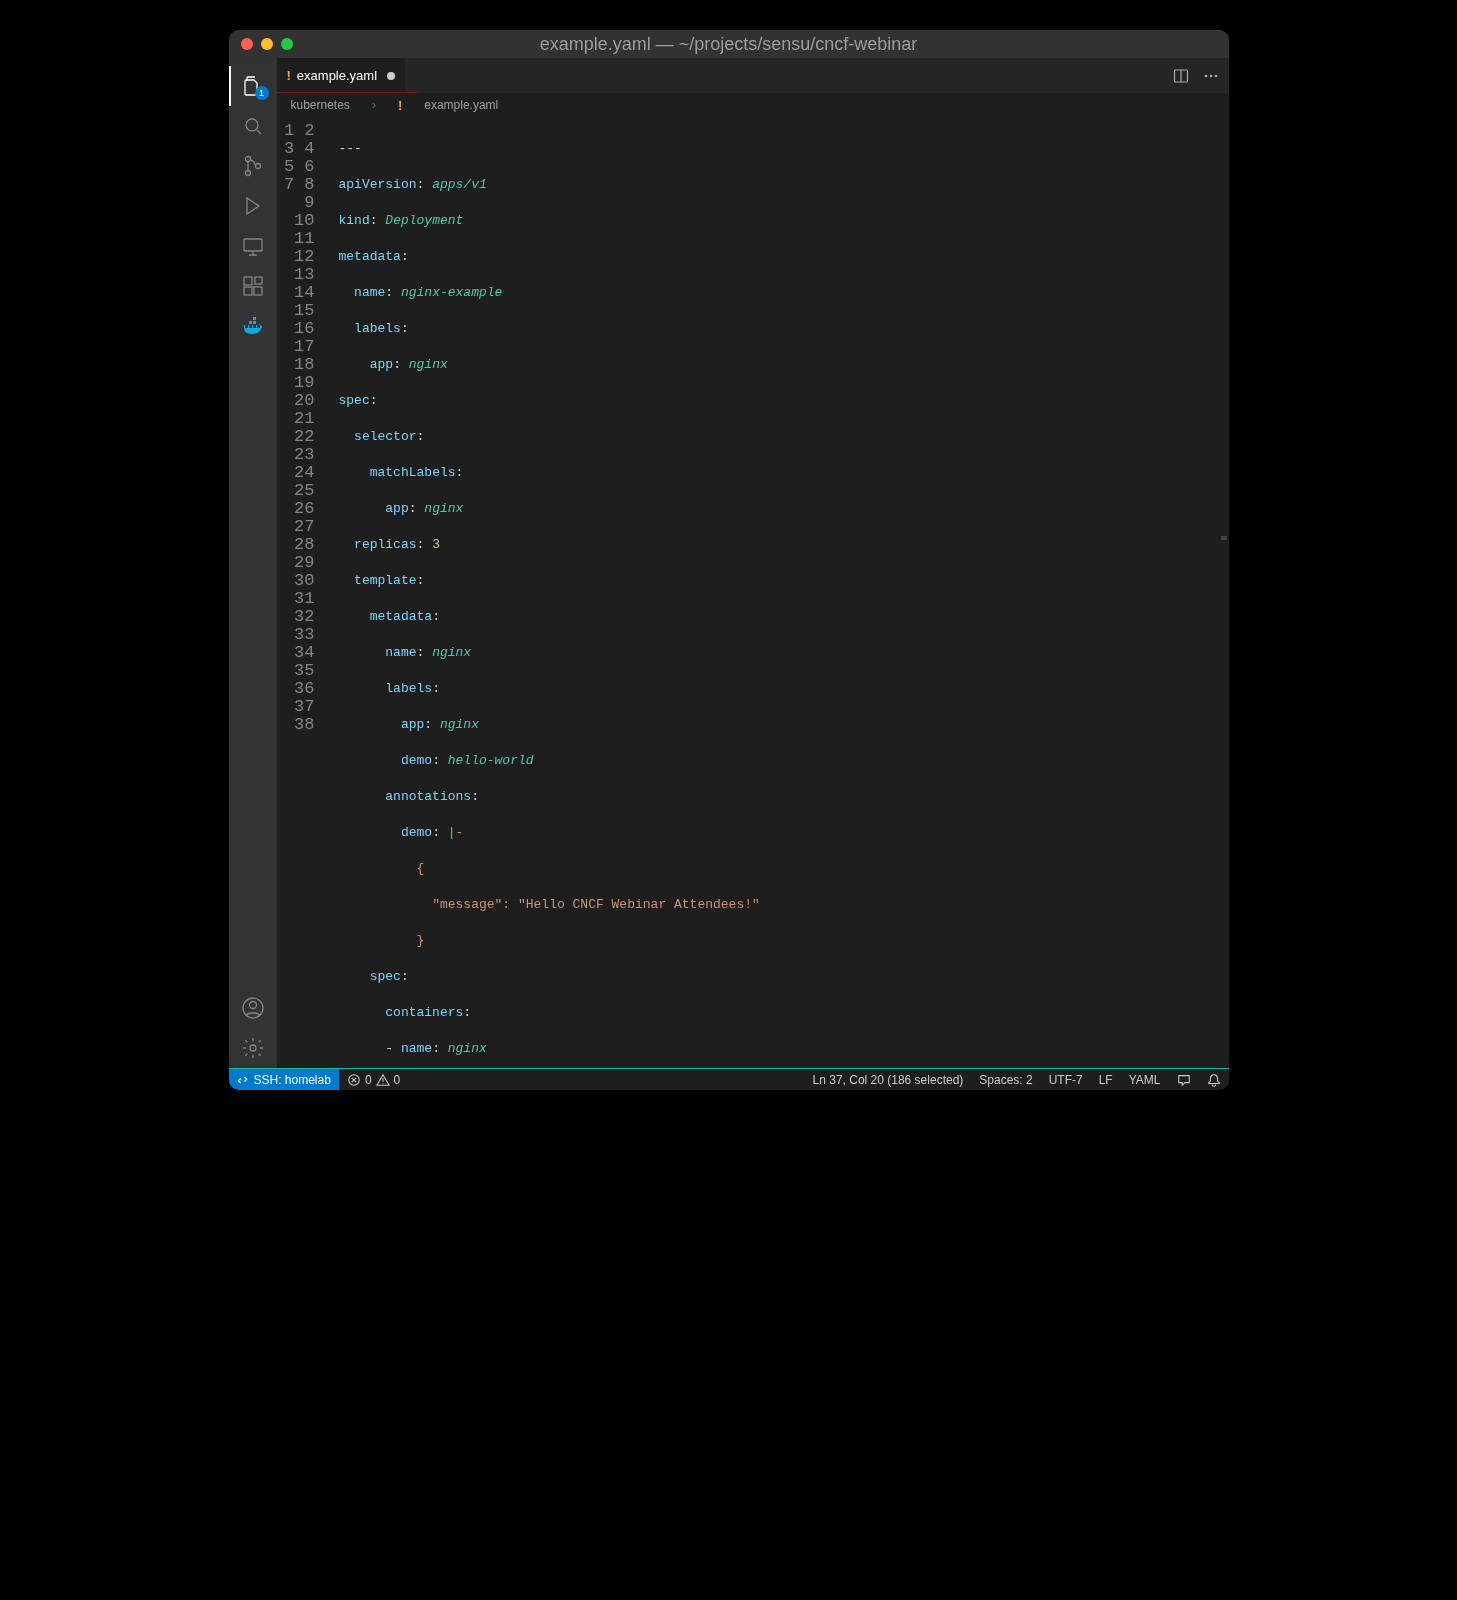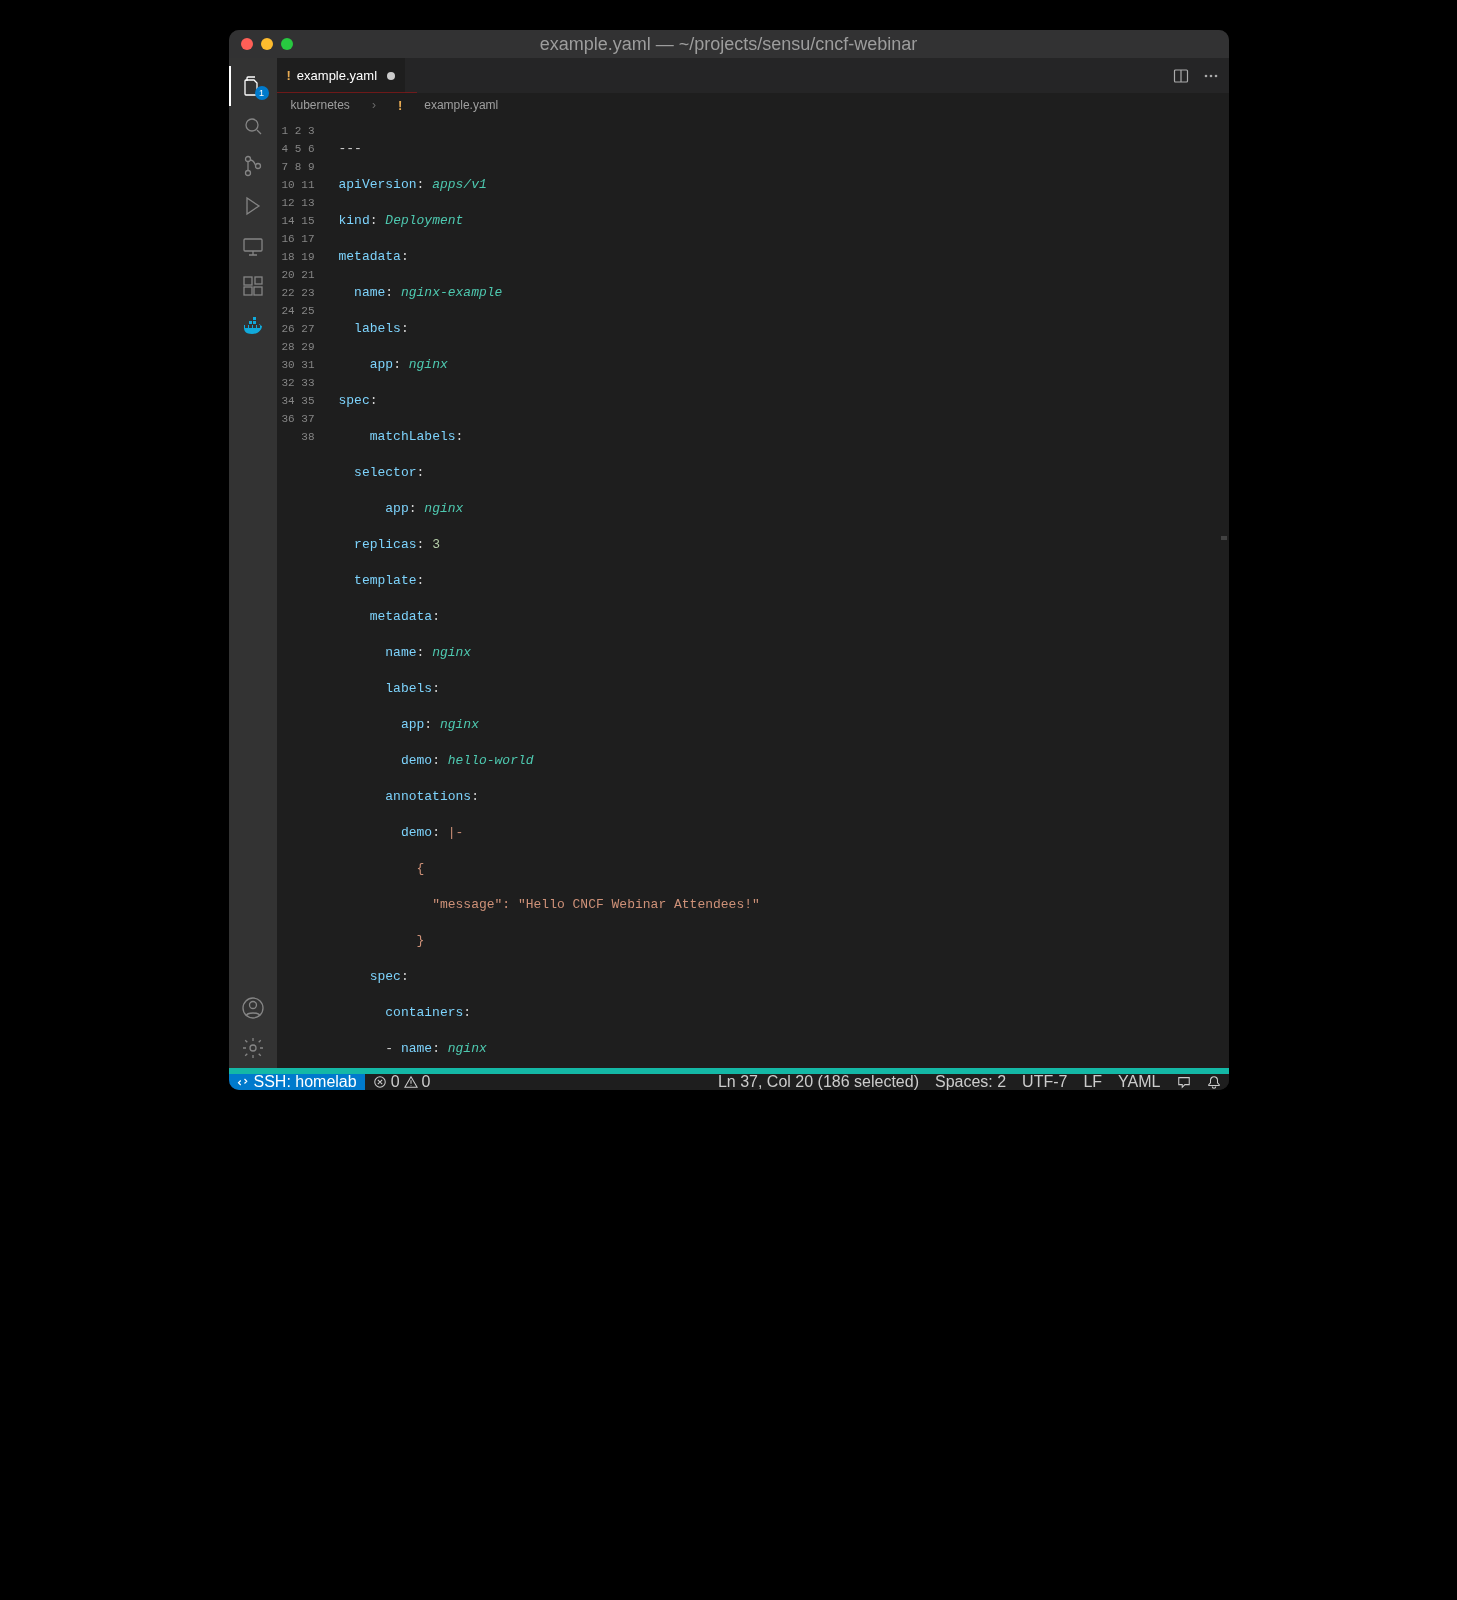--- a/index.html
+++ b/index.html
@@ -118,21 +118,21 @@
   flex-shrink: 0;
 }
 .crumb-sep { color: #6b6b6b; }
 .code-area { flex: 1; display: flex; overflow: hidden; position: relative; }
 .gutter {
   width: 50px;
   text-align: right;
   padding: 6px 12px 0 0;
   color: #858585;
   font-family: Menlo, Monaco, "Courier New", monospace;
-  font-size: 11px;
+  font-size: 17px;
   line-height: 18px;
   user-select: none;
 }
 .code {
   flex: 1;
   padding: 6px 0 0 12px;
   font-family: Menlo, Monaco, "Courier New", monospace;
   font-size: 13px;
   line-height: 18px;
   white-space: pre;
@@ -141,24 +141,24 @@
 .t-key { color: #7dd3fc; }
 .t-str { color: #ce9178; }
 .t-val { color: #4ec9b0; font-style: italic; }
 .t-num { color: #b5cea8; }
 .t-punc { color: #d4d4d4; }
 .t-dash { color: #d4d4d4; }
 .t-pipe { color: #ce9178; }
 .statusbar {
   height: 22px;
   background: #1e1e1e;
-  border-top: 6px solid #14b8a6;
-  display: flex;
-  align-items: center;
-  font-size: 16px;
+  border-top: 1px solid #14b8a6;
+  display: flex;
+  align-items: center;
+  font-size: 12px;
   color: #ccc;
   flex-shrink: 0;
 }
 .status-remote {
   background: #007acc;
   color: #fff;
   height: 100%;
   display: flex;
   align-items: center;
   padding: 0 8px;
@@ -334,22 +334,22 @@
 </div>
         <div class="code">
 <div><span class="t-punc">---</span></div>
 <div><span class="t-key">apiVersion</span><span class="t-punc">: </span><span class="t-val">apps/v1</span></div>
 <div><span class="t-key">kind</span><span class="t-punc">: </span><span class="t-val">Deployment</span></div>
 <div><span class="t-key">metadata</span><span class="t-punc">:</span></div>
 <div>  <span class="t-key">name</span><span class="t-punc">: </span><span class="t-val">nginx-example</span></div>
 <div>  <span class="t-key">labels</span><span class="t-punc">:</span></div>
 <div>    <span class="t-key">app</span><span class="t-punc">: </span><span class="t-val">nginx</span></div>
 <div><span class="t-key">spec</span><span class="t-punc">:</span></div>
+<div>  <span class="t-key">selector</span><span class="t-punc">:</span></div>
 <div>    <span class="t-key">matchLabels</span><span class="t-punc">:</span></div>
-<div>  <span class="t-key">selector</span><span class="t-punc">:</span></div>
 <div>      <span class="t-key">app</span><span class="t-punc">: </span><span class="t-val">nginx</span></div>
 <div>  <span class="t-key">replicas</span><span class="t-punc">: </span><span class="t-num">3</span></div>
 <div>  <span class="t-key">template</span><span class="t-punc">:</span></div>
 <div>    <span class="t-key">metadata</span><span class="t-punc">:</span></div>
 <div>      <span class="t-key">name</span><span class="t-punc">: </span><span class="t-val">nginx</span></div>
 <div>      <span class="t-key">labels</span><span class="t-punc">:</span></div>
 <div>        <span class="t-key">app</span><span class="t-punc">: </span><span class="t-val">nginx</span></div>
 <div>        <span class="t-key">demo</span><span class="t-punc">: </span><span class="t-val">hello-world</span></div>
 <div>      <span class="t-key">annotations</span><span class="t-punc">:</span></div>
 <div>        <span class="t-key">demo</span><span class="t-punc">: </span><span class="t-pipe">|-</span></div>

